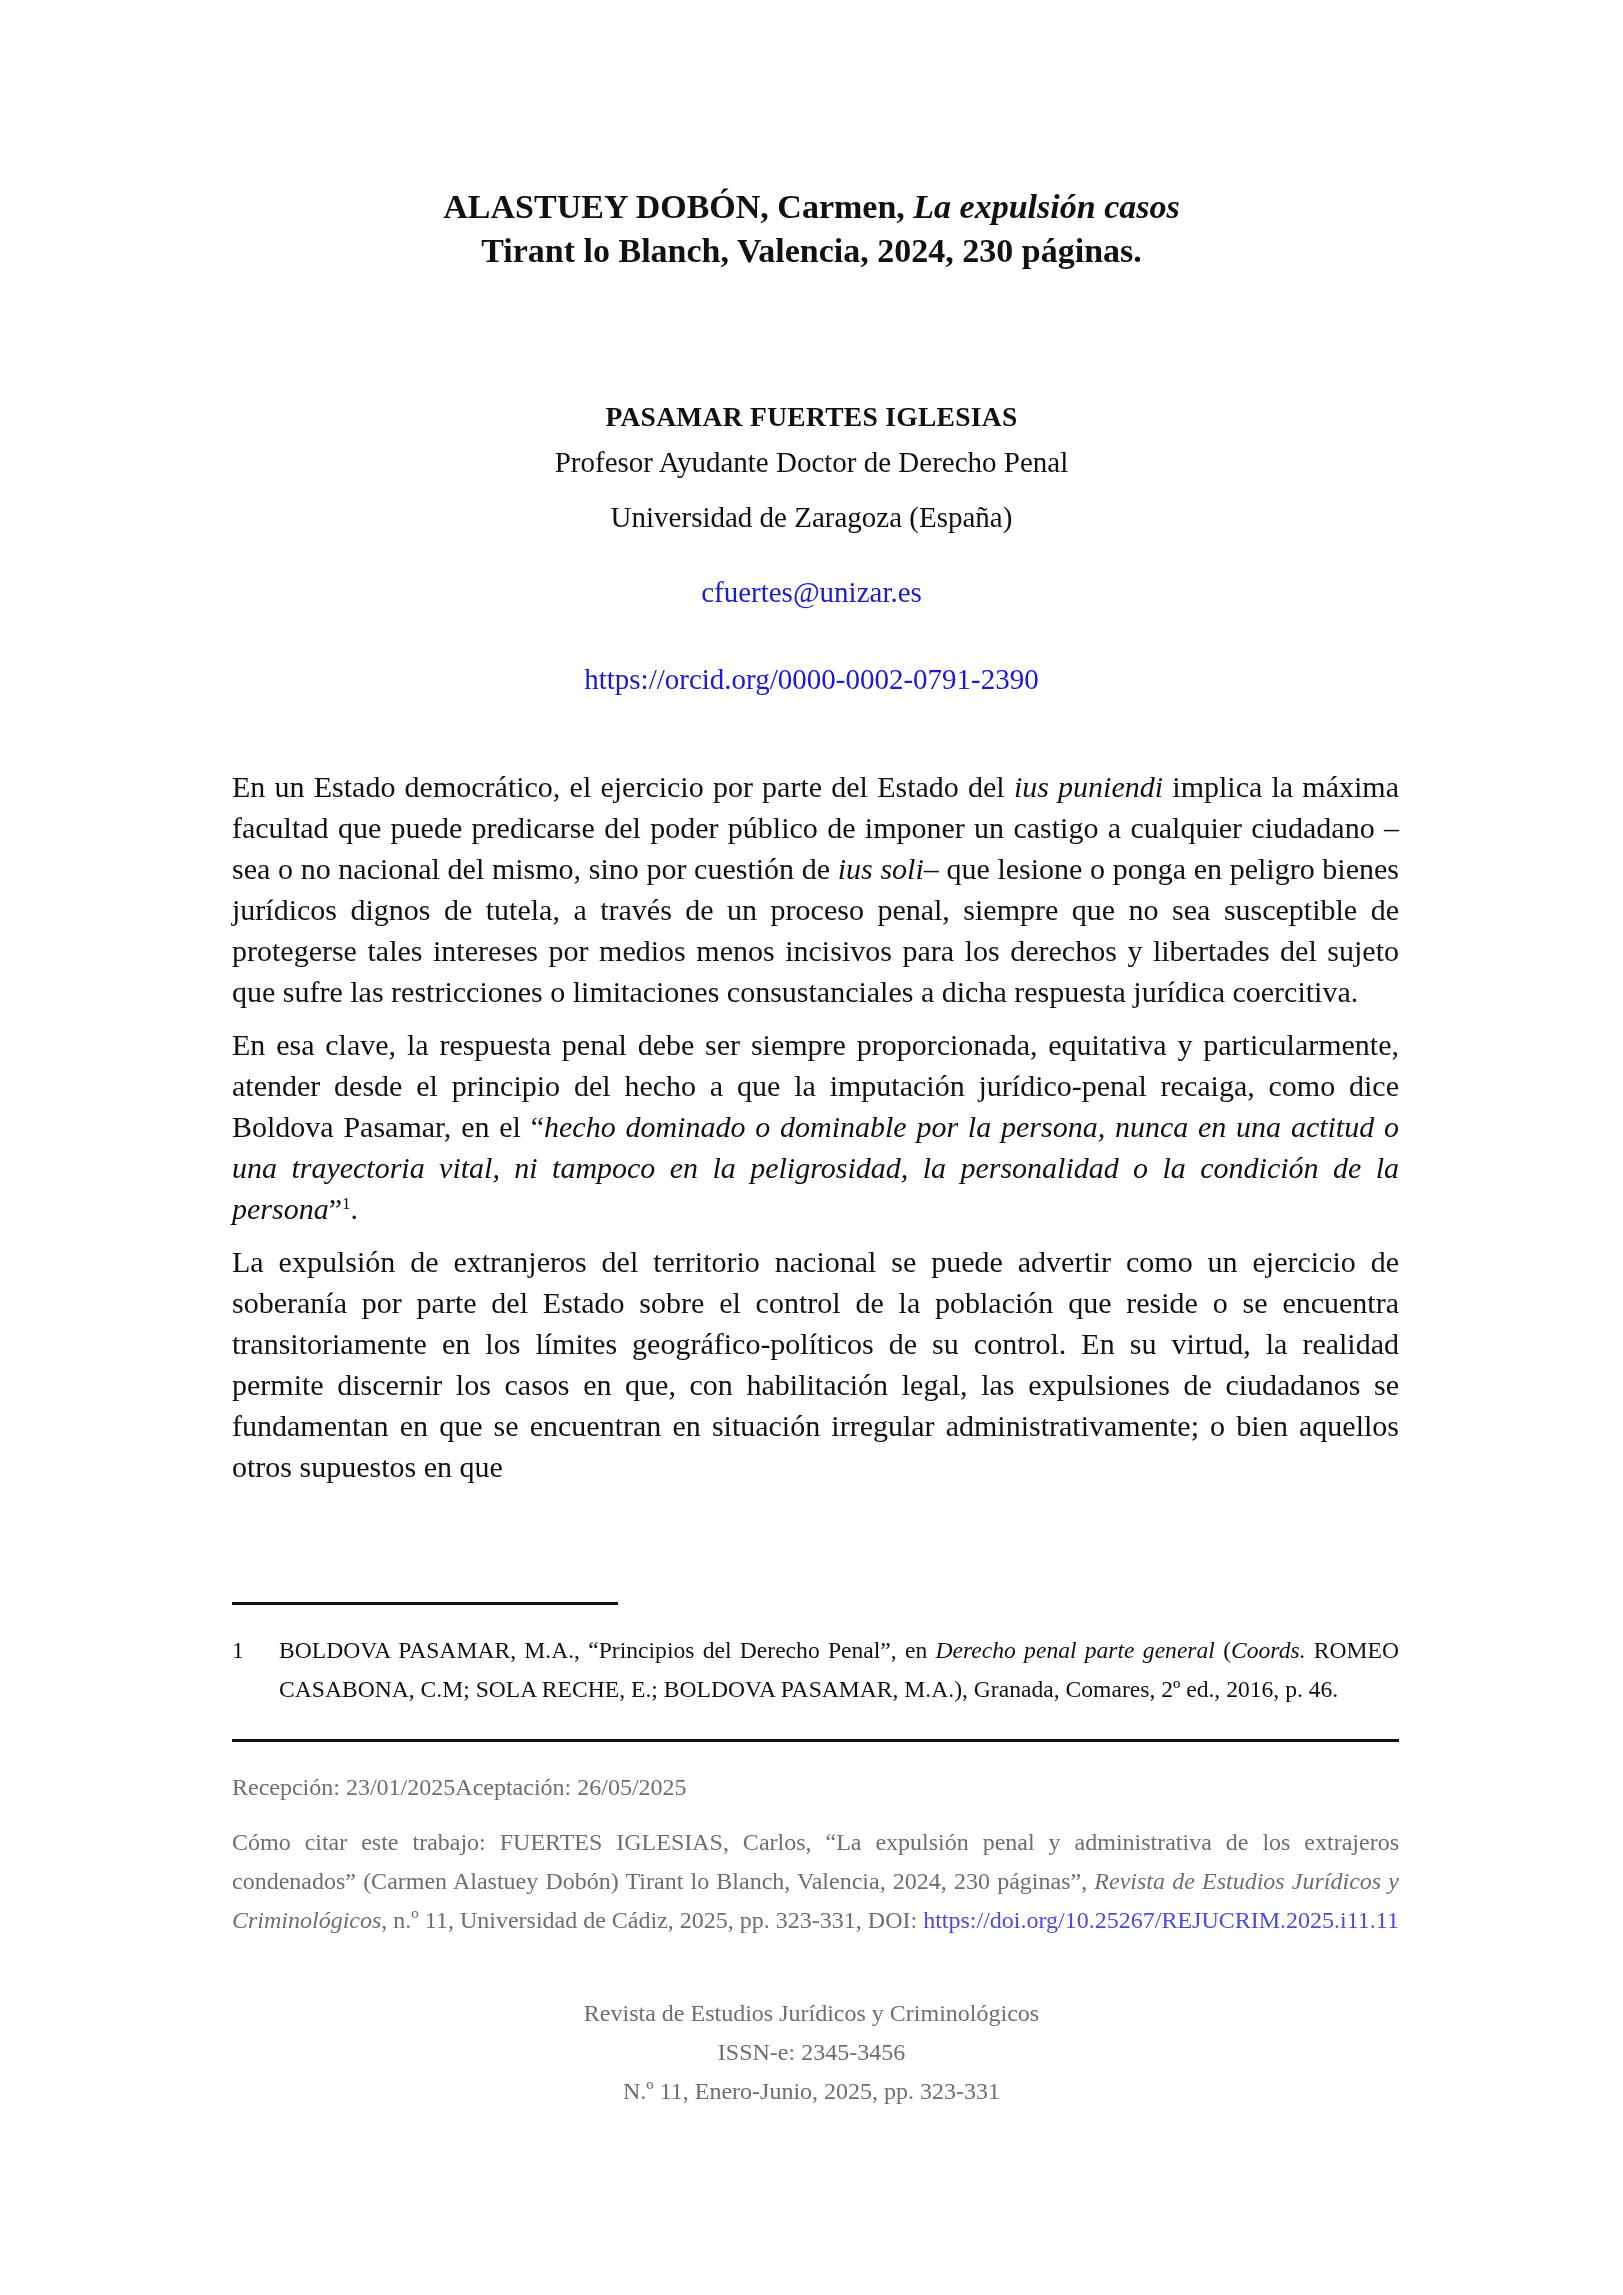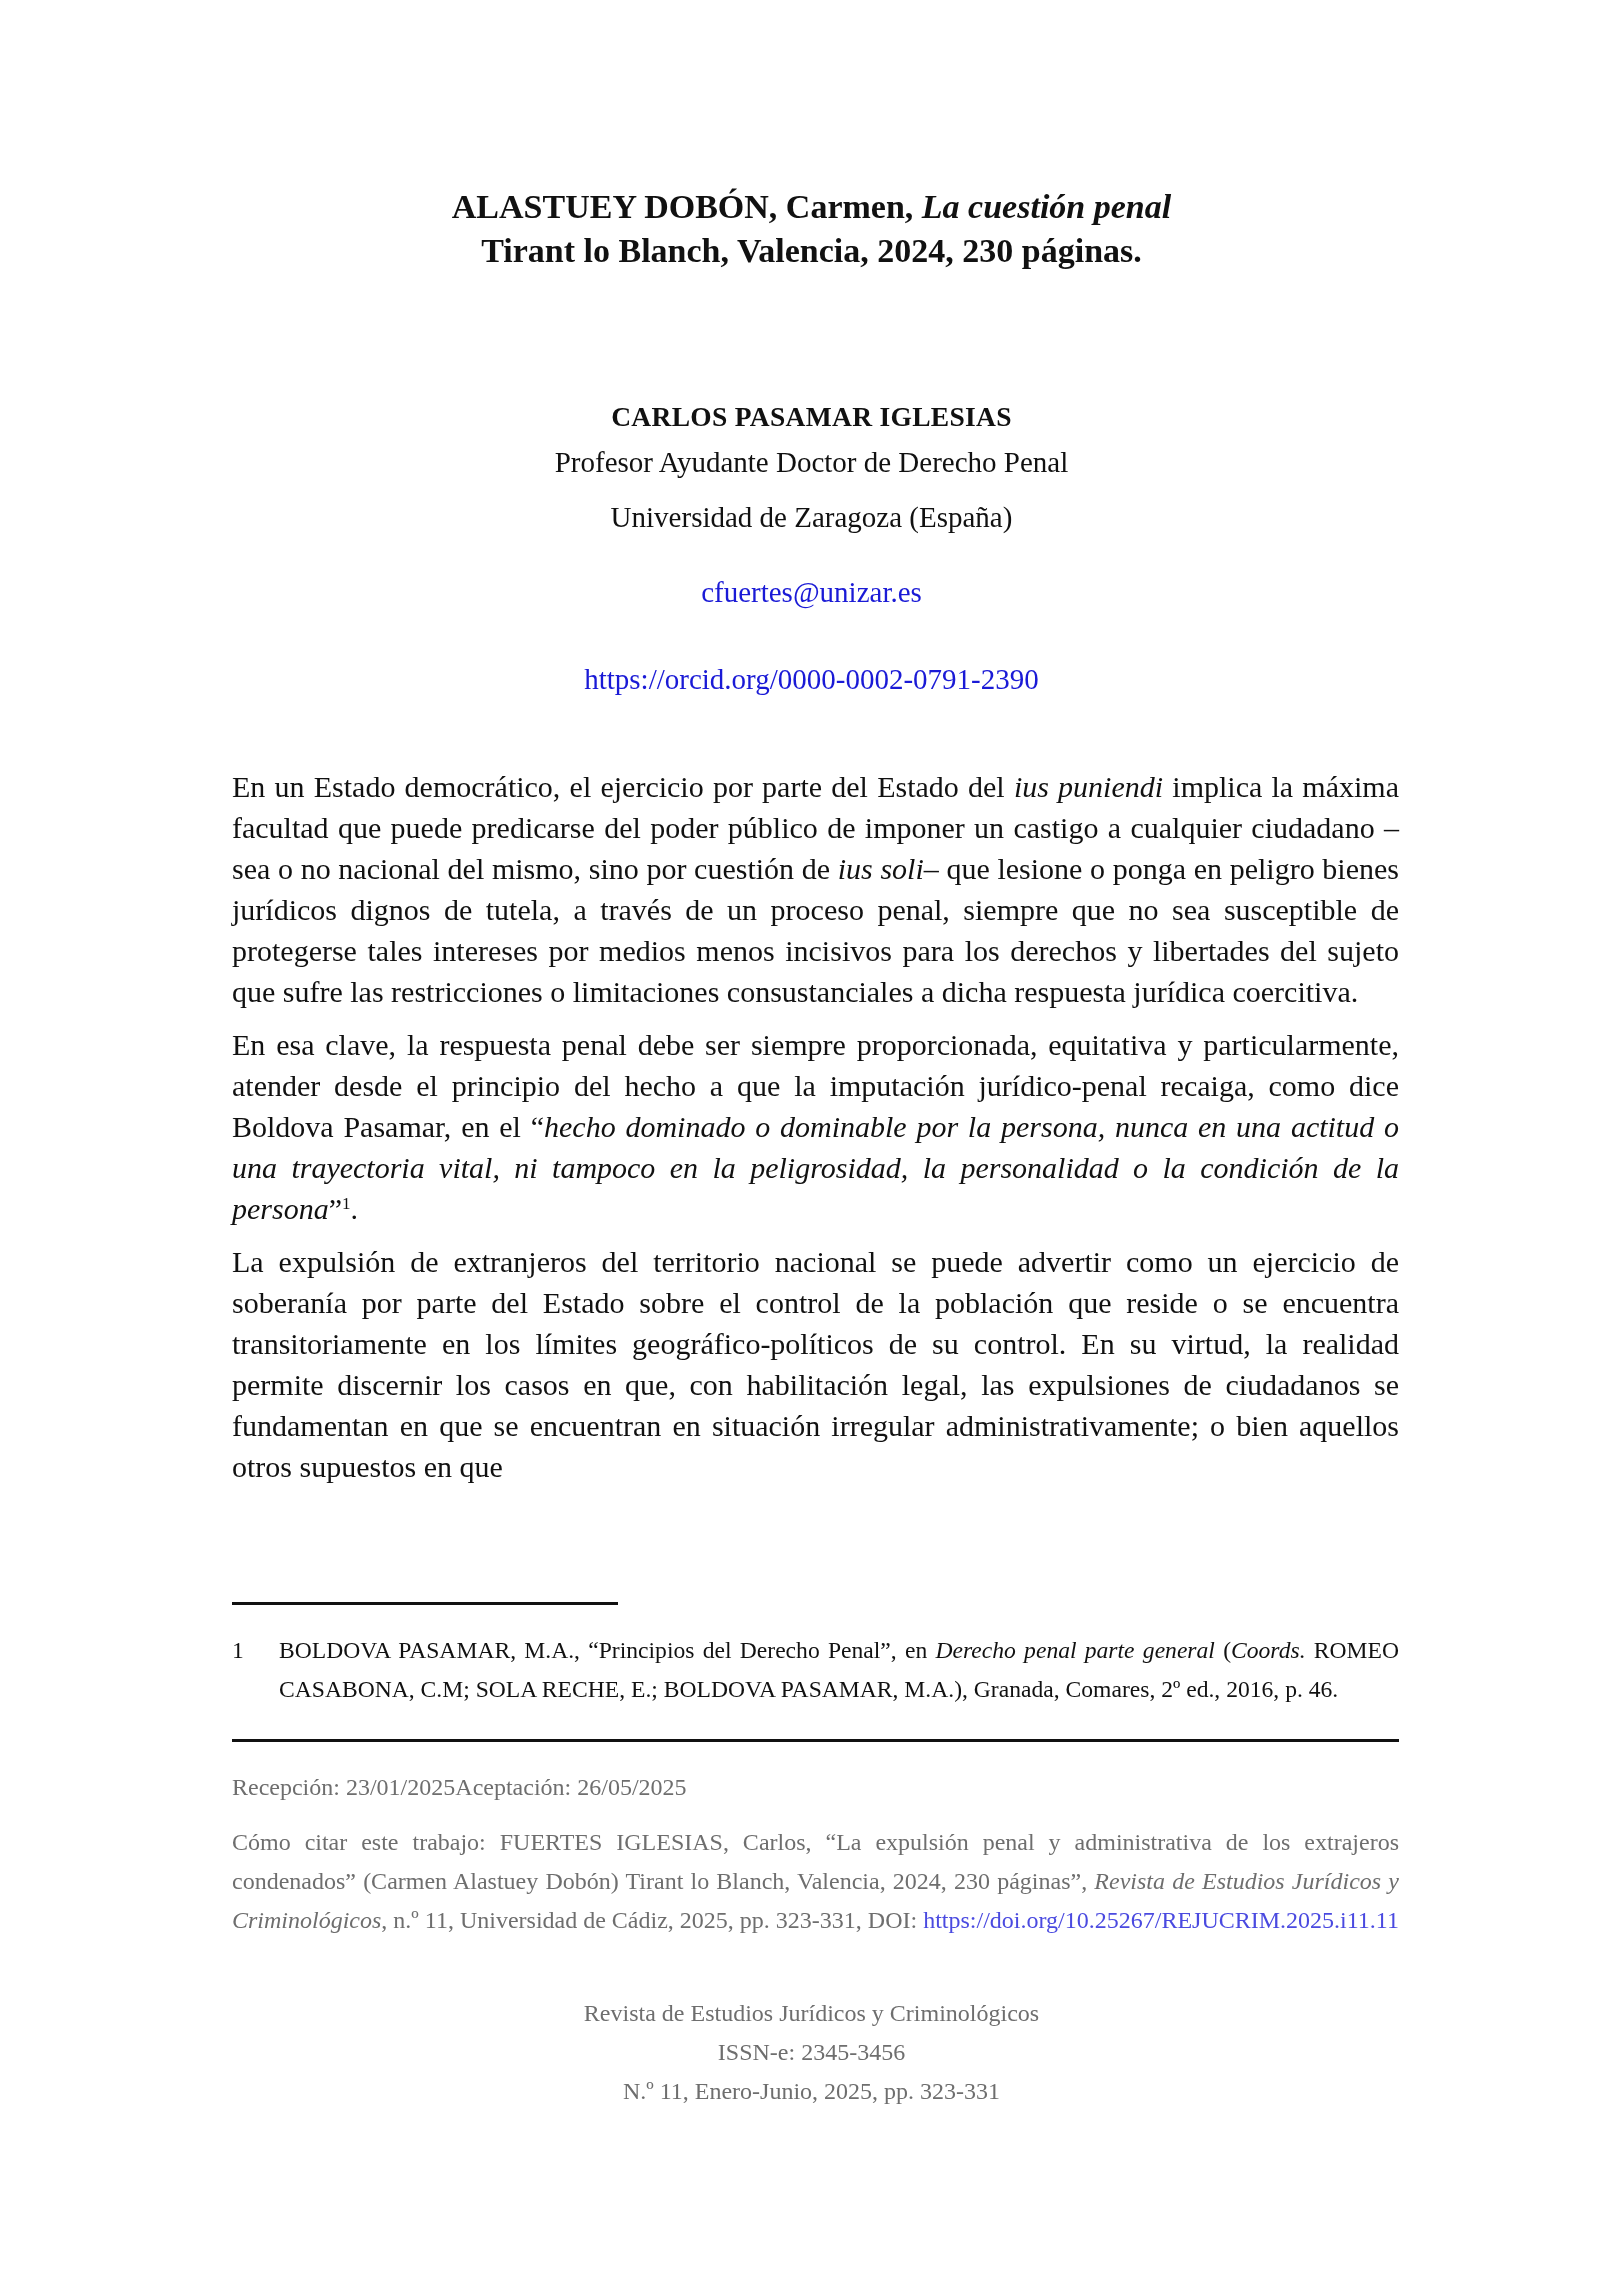--- a/index.html
+++ b/index.html
@@ -55,26 +55,26 @@
   .j3 { top: 2078px; }
 </style>
 </head>
 <body>
 
 <div class="page">
 
   <div class="center title">
     <div>
       <span>ALASTUEY DOBÓN, Carmen,</span>
-      <em>La cuestión penal</em>
+      <em>La expulsión casos</em>
     </div>
     <div>Tirant lo Blanch, Valencia, 2024, 230 páginas.</div>
   </div>
 
-  <div class="center author">CARLOS PASAMAR IGLESIAS</div>
+  <div class="center author">PASAMAR FUERTES IGLESIAS</div>
   <div class="center affil1">Profesor Ayudante Doctor de Derecho Penal</div>
   <div class="center affil2">Universidad de Zaragoza (España)</div>
   <div class="center email">
     <a class="link">cfuertes@unizar.es</a>
   </div>
   <div class="center orcid">
     <a class="link">https://orcid.org/0000-0002-0791-2390</a>
   </div>
 
   <div class="body-text">

